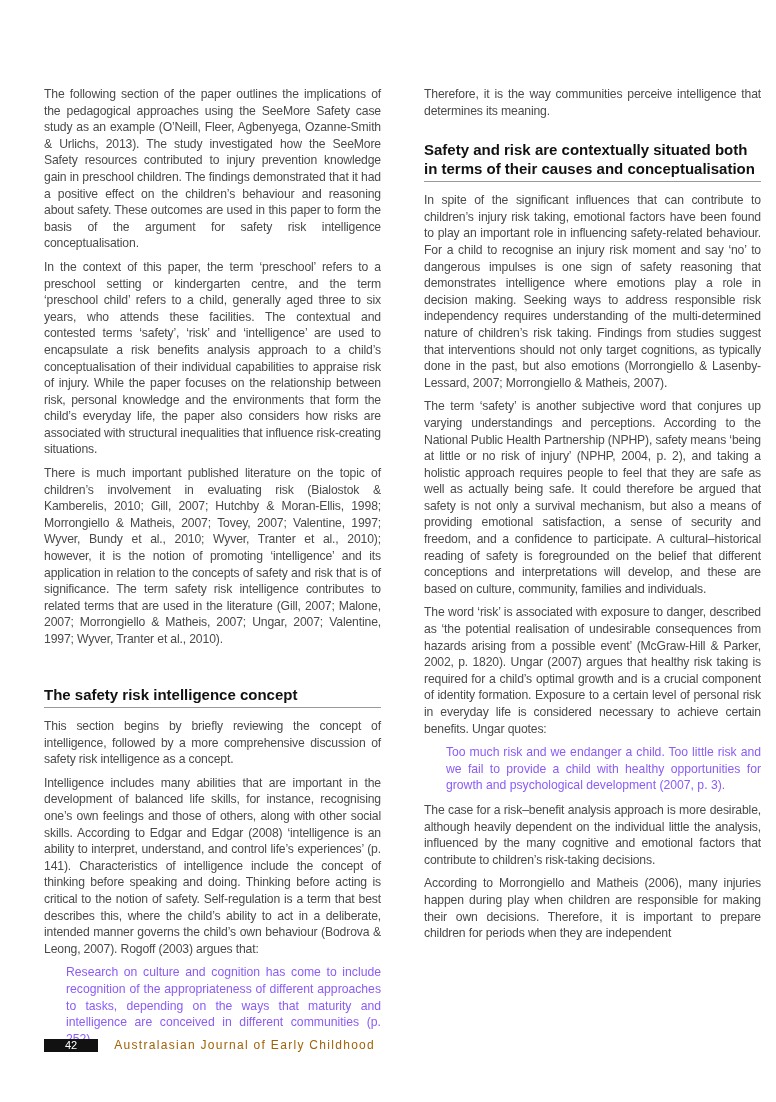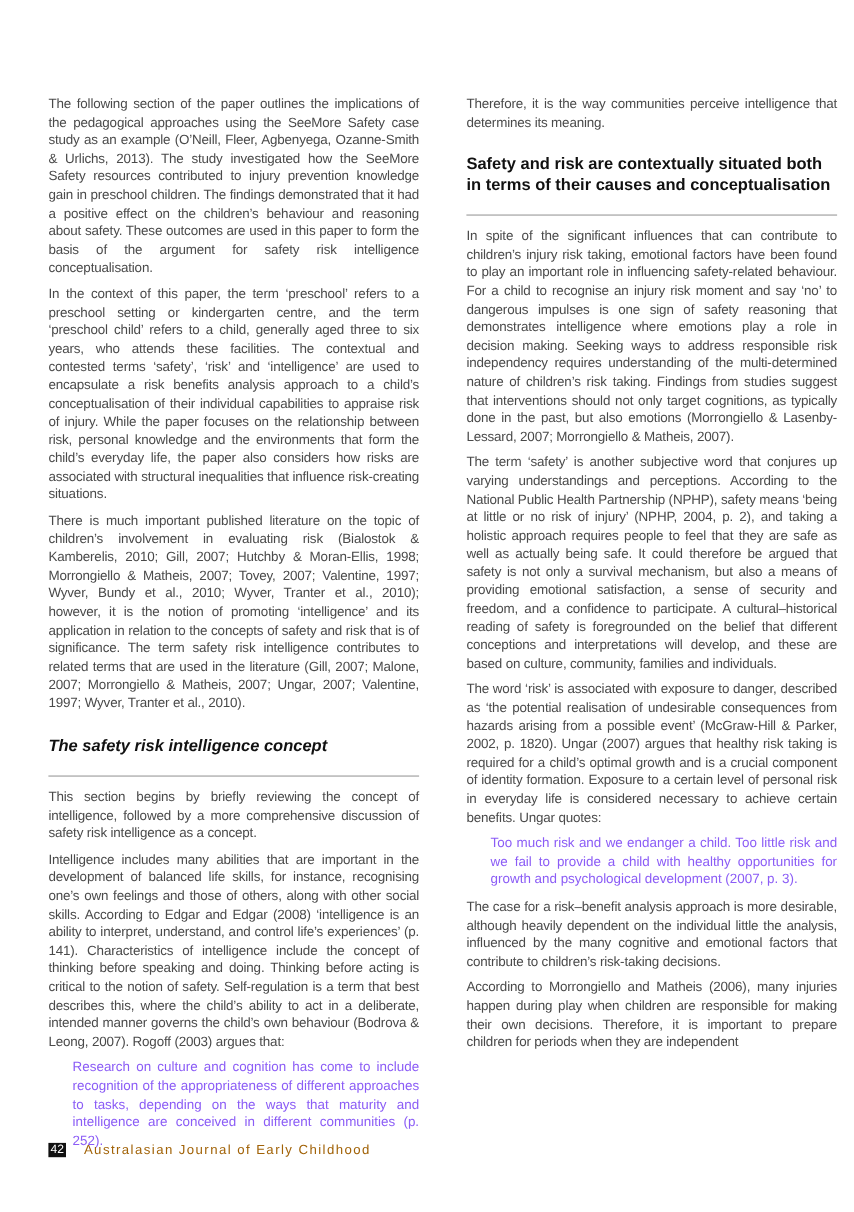--- a/index.html
+++ b/index.html
@@ -42,38 +42,38 @@
       text-align: justify;
       color: #8b5cf6;
     }
     h2.section-heading {
       margin: 22px 0 10px 0;
       font-size: 15px;
       line-height: 18.5px;
       font-weight: bold;
       color: #111111;
       border-bottom: 1.5px solid #9a9a9a;
-      padding-bottom: 17px;
+      padding-bottom: 3px;
       text-align: left;
     }
-    .col-left h2.section-heading { margin-top: 22px; font-style: italic; }
+    .col-left h2.section-heading { margin-top: 38px; }
     .footer {
       position: absolute;
       left: 44px;
       top: 1037px;
       height: 16px;
       display: flex;
       align-items: center;
     }
     .page-number {
       background: #111111;
       color: #ffffff;
       font-size: 11px;
       line-height: 13px;
-      padding: 0 2px;
+      padding: 0 21px;
       margin-right: 16px;
     }
     .journal-name {
       font-size: 12px;
       letter-spacing: 1.3px;
       color: #a16207;
     }
   </style>
 </head>
 <body>

